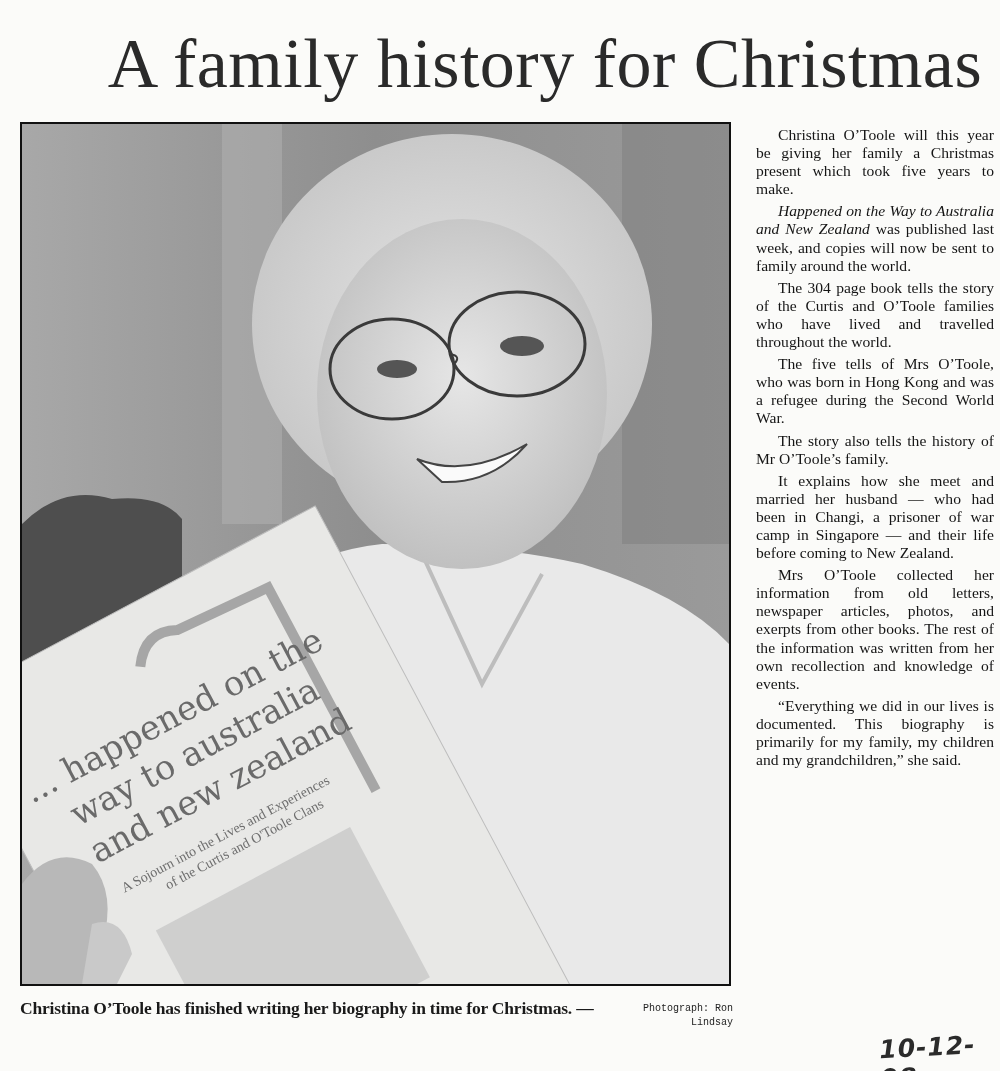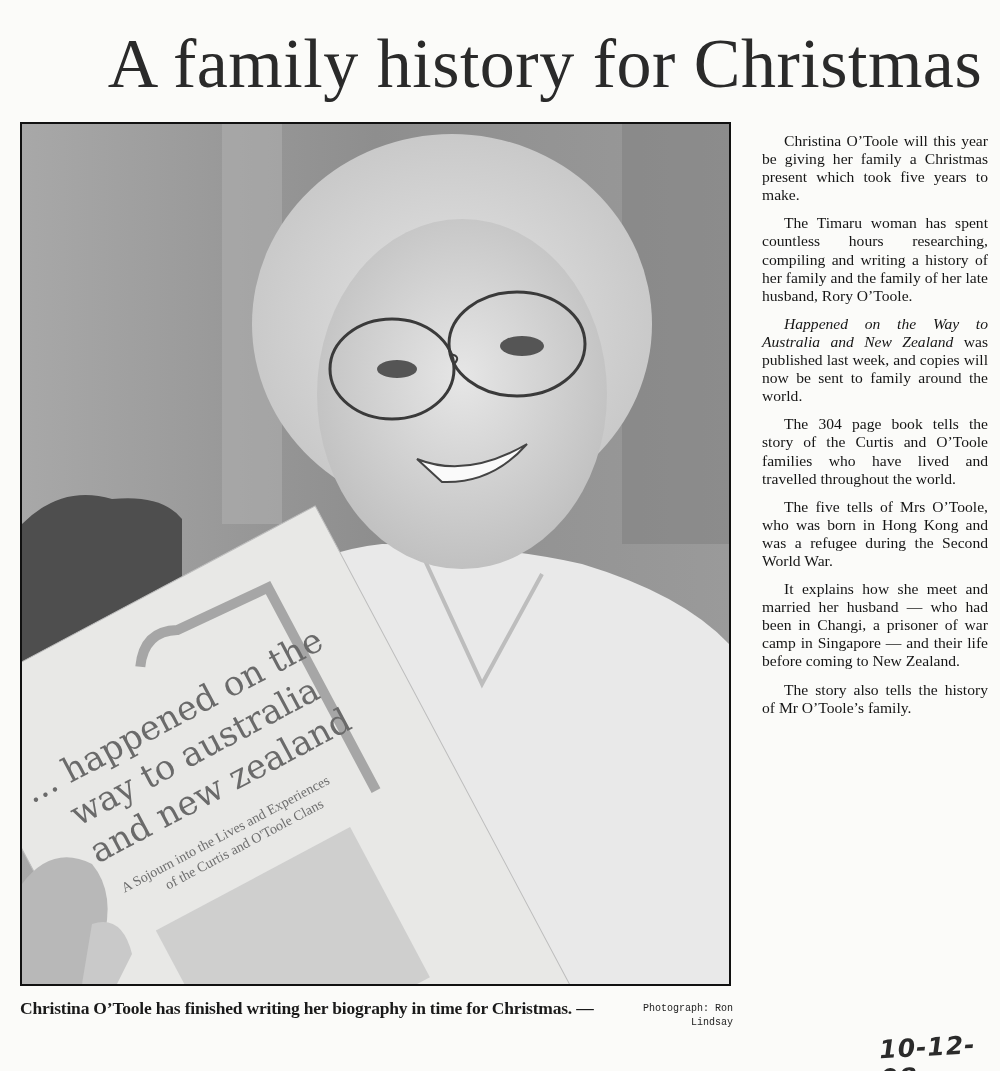--- a/index.html
+++ b/index.html
@@ -27,21 +27,21 @@
       font-weight: bold; font-size: 17.5px; letter-spacing: -0.2px; color: #1a1a1a; text-align: center;
     }
     .caption-credit {
       font-family: Liberation Mono, monospace; font-size: 10px; color: #222;
     }
     .credit-wrap { position: absolute; right: 0; top: 4px; text-align: right; width: 140px; line-height: 14px; }
     .column {
       position: absolute; left: 752px; top: 122px; width: 246px;
       font-size: 15.6px; line-height: 18.1px; text-align: justify; color: #151515;
     }
-    .column p { margin: 10px; text-indent: 22px; }
+    .column p { margin: 4px; text-indent: 22px; }
     .column em { font-style: italic; font-family: Liberation Serif, serif; }
     .date-stamp {
       position: absolute; left: 880px; top: 1032px;
       font-family: "DejaVu Sans", sans-serif; font-style: italic; font-weight: bold;
       font-size: 25px; color: #2b2b2b; transform: rotate(-3deg); letter-spacing: 1px;
     }
   </style>
 </head>
 <body>
 
@@ -108,21 +108,22 @@
 <div class="caption">
   <span class="caption-main">Christina O’Toole has finished writing her biography in time for Christmas.</span><span class="caption-main"> —</span>
   <div class="credit-wrap">
     <div class="caption-credit">Photograph: Ron</div>
     <div class="caption-credit">Lindsay</div>
   </div>
 </div>
 
 <div class="column">
   <p>Christina O’Toole will this year be giving her family a Christmas present which took five years to make.</p>
-  <p>The Timaru woman has spent countless hours researching, compiling and writing a history of her family and the family of her late husband, Rory O’Toole.</p>
   <p><em>Happened on the Way to Australia and New Zealand</em><span> was published last week, and copies will now be sent to family around the world.</span></p>
   <p>The 304 page book tells the story of the Curtis and O’Toole families who have lived and travelled throughout the world.</p>
   <p>The five tells of Mrs O’Toole, who was born in Hong Kong and was a refugee during the Second World War.</p>
+  <p>The story also tells the history of Mr O’Toole’s family.</p>
   <p>It explains how she meet and married her husband — who had been in Changi, a prisoner of war camp in Singapore — and their life before coming to New Zealand.</p>
-  <p>The story also tells the history of Mr O’Toole’s family.</p>
+  <p>Mrs O’Toole collected her information from old letters, newspaper articles, photos, and exerpts from other books. The rest of the information was written from her own recollection and knowledge of events.</p>
+  <p>“Everything we did in our lives is documented. This biography is primarily for my family, my children and my grandchildren,” she said.</p>
 </div>
 
 <div class="date-stamp">10-12-98</div>
 
 </body></html>

